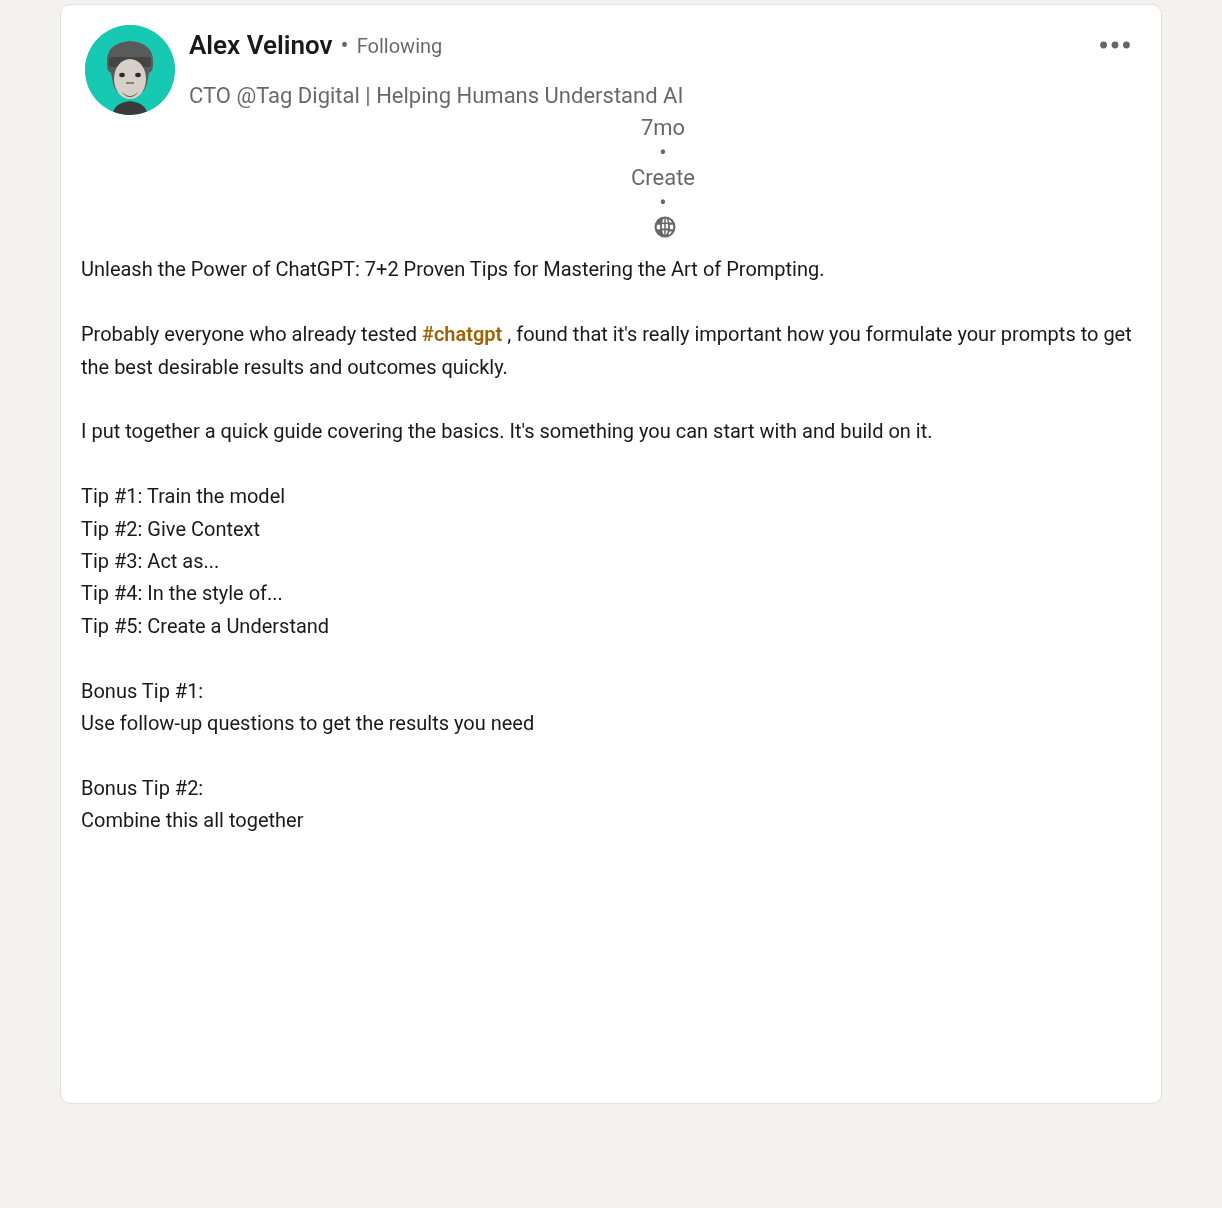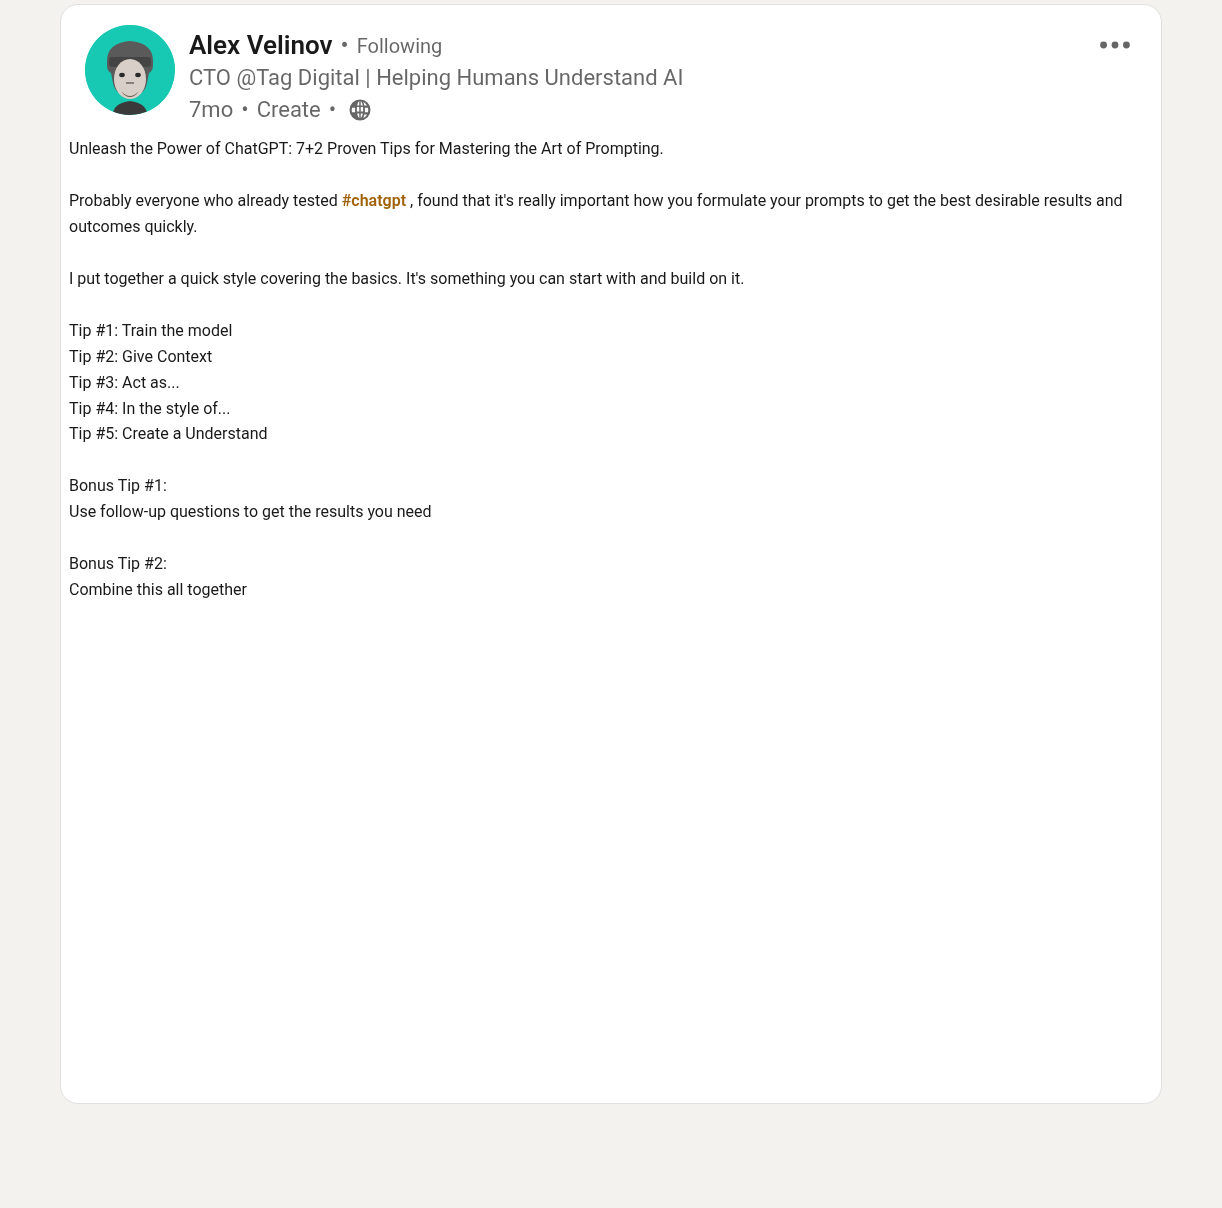--- a/index.html
+++ b/index.html
@@ -10,21 +10,21 @@
     body {
       font-family: -apple-system, BlinkMacSystemFont, "Segoe UI", Roboto, Helvetica, Arial, sans-serif;
       background: #f3f2ef;
       width: 1222px;
       height: 1208px;
       padding: 0;
     }
     .post-card {
       background: #ffffff;
       border: 1px solid #e0e0e0;
-      border-radius: 18px;
+      border-radius: 10px;
       width: 1102px;
       margin: 4px auto 0 auto;
       padding: 0;
       position: relative;
       overflow: hidden;
       height: 1100px;
     }
     .post-header {
       display: flex;
       align-items: flex-start;
@@ -67,29 +67,30 @@
       margin: 0 8px;
     }
     .follow-status {
       color: rgba(0,0,0,0.6);
       font-size: 20px;
       font-weight: 400;
     }
     .headline {
       color: rgba(0,0,0,0.6);
       font-size: 22px;
-      margin-top: 0;
+      margin-top: 18px;
       line-height: 1.35;
     }
     .meta-line {
       display: flex;
       align-items: center;
       color: rgba(0,0,0,0.6);
       font-size: 22px;
       margin-top: 5px;
+      flex-direction: column;
     }
     .meta-line .dot {
       margin: 0 8px;
     }
     .globe-icon {
       display: inline-flex;
       align-items: center;
       margin-left: 4px;
     }
     .more-button {
@@ -101,22 +102,22 @@
       display: flex;
       align-items: center;
       justify-content: center;
       cursor: pointer;
       border-radius: 50%;
     }
     .more-button svg {
       fill: rgba(0,0,0,0.6);
     }
     .post-body {
-      padding: 6px 24px 24px 8px;
-      font-size: 16px;
+      padding: 6px 24px 24px 20px;
+      font-size: 20px;
       line-height: 1.62;
       color: rgba(0,0,0,0.9);
     }
     .para {
       margin-bottom: 0;
     }
     .blank-line {
       height: 1.62em;
     }
     .hashtag {
@@ -174,21 +175,21 @@
     </div>
   </div>
 
   <div class="post-body">
     <div class="para">Unleash the Power of ChatGPT: 7+2 Proven Tips for Mastering the Art of Prompting.</div>
     <div class="blank-line"></div>
     <div class="para">
       <span>Probably everyone who already tested </span><span class="hashtag">#chatgpt</span><span> , found that it's really important how you formulate your prompts to get the best desirable results and outcomes quickly.</span>
     </div>
     <div class="blank-line"></div>
-    <div class="para">I put together a quick style covering the basics. It's something you can start with and build on it.</div>
+    <div class="para">I put together a quick guide covering the basics. It's something you can start with and build on it.</div>
     <div class="blank-line"></div>
     <div class="tip-line">Tip #1: Train the model</div>
     <div class="tip-line">Tip #2: Give Context</div>
     <div class="tip-line">Tip #3: Act as...</div>
     <div class="tip-line">Tip #4: In the style of...</div>
     <div class="tip-line">Tip #5: Create a Understand</div>
     <div class="blank-line"></div>
     <div class="tip-line">Bonus Tip #1:</div>
     <div class="tip-line">Use follow-up questions to get the results you need</div>
     <div class="blank-line"></div>

